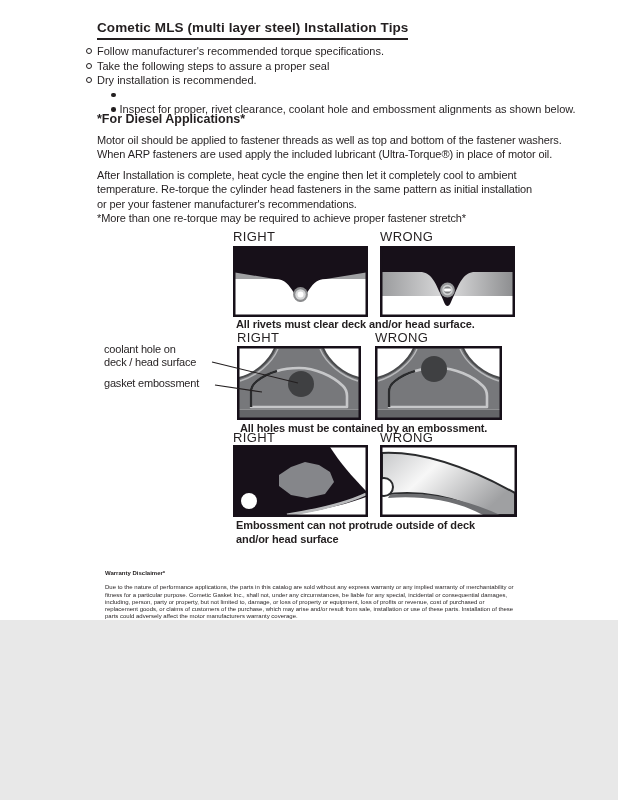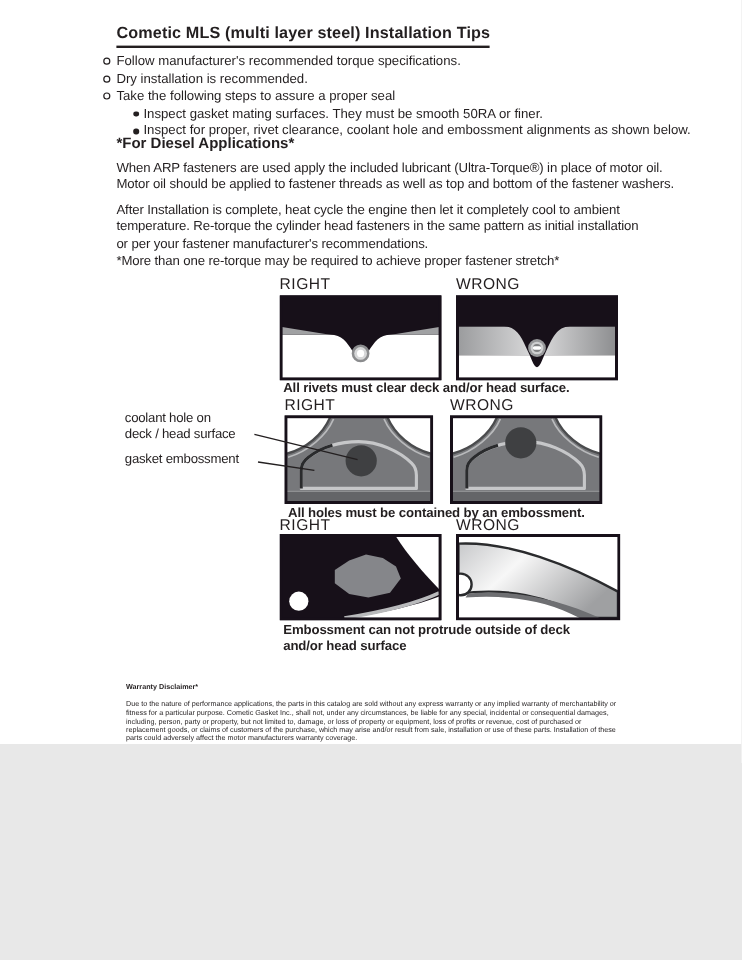--- a/index.html
+++ b/index.html
@@ -53,41 +53,40 @@
 
   <div class="abs title">Cometic MLS (multi layer steel) Installation Tips</div>
 
   <div class="abs bullets">
     <div class="b-row">
       <span class="ring"></span>
       <span>Follow manufacturer's recommended torque specifications.</span>
     </div>
     <div class="b-row">
       <span class="ring"></span>
-      <span>Dry installation is recommended.</span>
+      <span>Take the following steps to assure a proper seal</span>
     </div>
     <div class="b-row">
       <span class="ring"></span>
-      <span>Take the following steps to assure a proper seal</span>
+      <span>Dry installation is recommended.</span>
     </div>
     <div class="b-row sub">
       <span class="dot"></span>
-      <span>Inspect gasket mating surfaces.  They must be smooth 50RA or finer.</span>
     </div>
     <div class="b-row sub">
       <span class="dot"></span>
       <span>Inspect for proper, rivet clearance, coolant hole and embossment alignments as shown below.</span>
     </div>
   </div>
 
   <div class="abs diesel-head">*For Diesel Applications*</div>
 
   <div class="abs para p1">
+    <div>Motor oil should be applied to fastener threads as well as top and bottom of the fastener washers.</div>
     <div>When ARP fasteners are used apply the included lubricant (Ultra-Torque®) in place of motor oil.</div>
-    <div>Motor oil should be applied to fastener threads as well as top and bottom of the fastener washers.</div>
   </div>
 
   <div class="abs para p2">
     <div>After Installation is complete, heat cycle the engine then let it completely cool to ambient</div>
     <div>temperature. Re-torque the cylinder head fasteners in the same pattern as initial installation</div>
     <div>or per your fastener manufacturer's recommendations.</div>
   </div>
 
   <div class="abs para note">*More than one re-torque may be required to achieve proper fastener stretch*</div>
 

